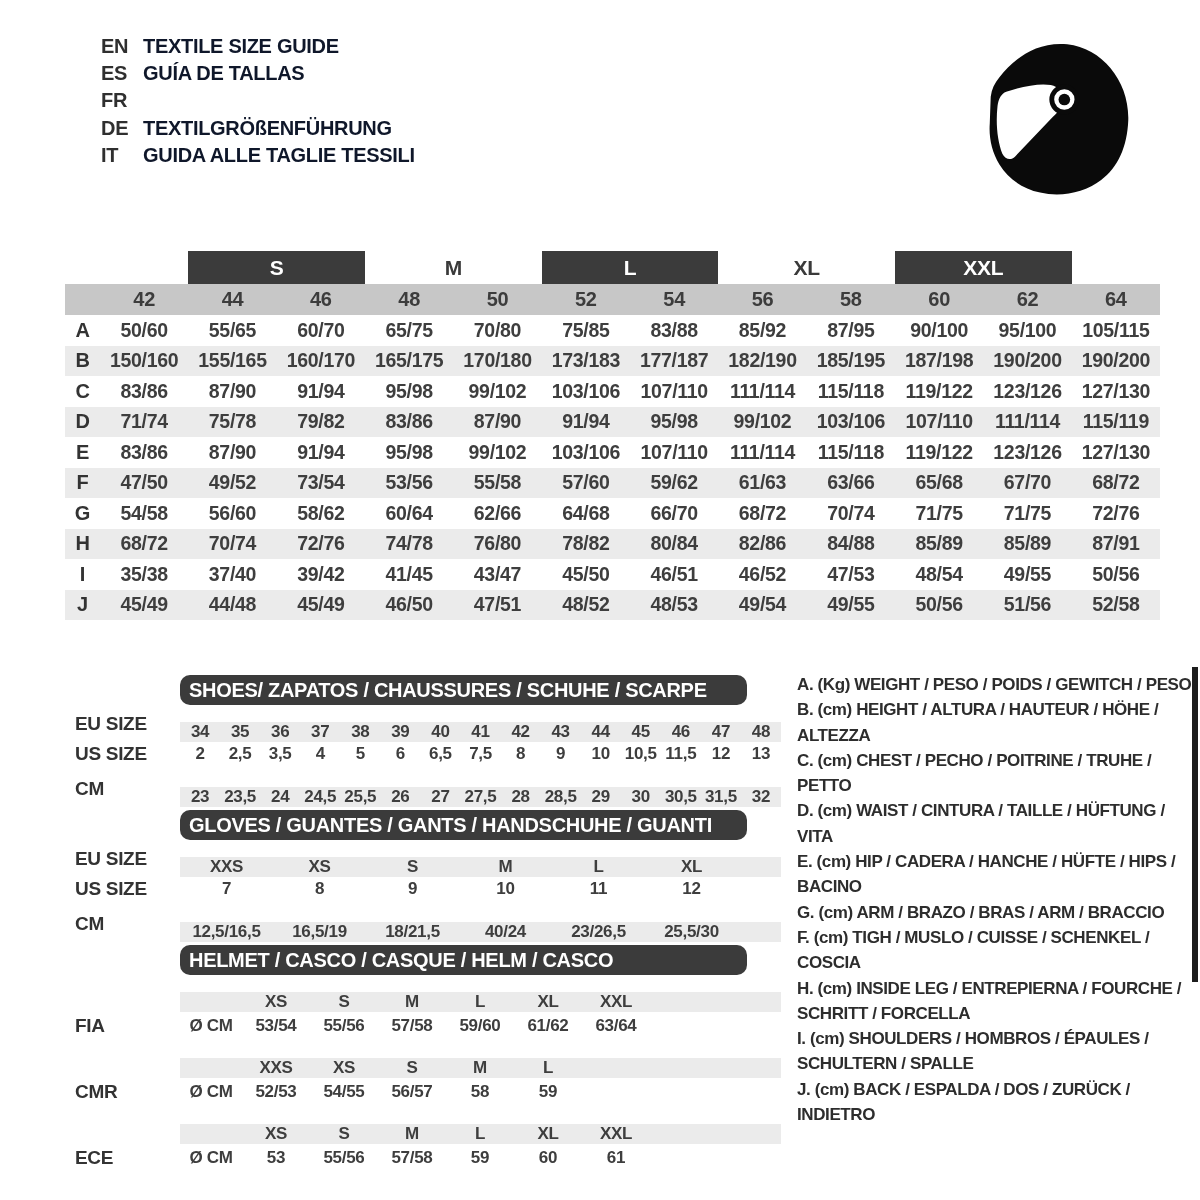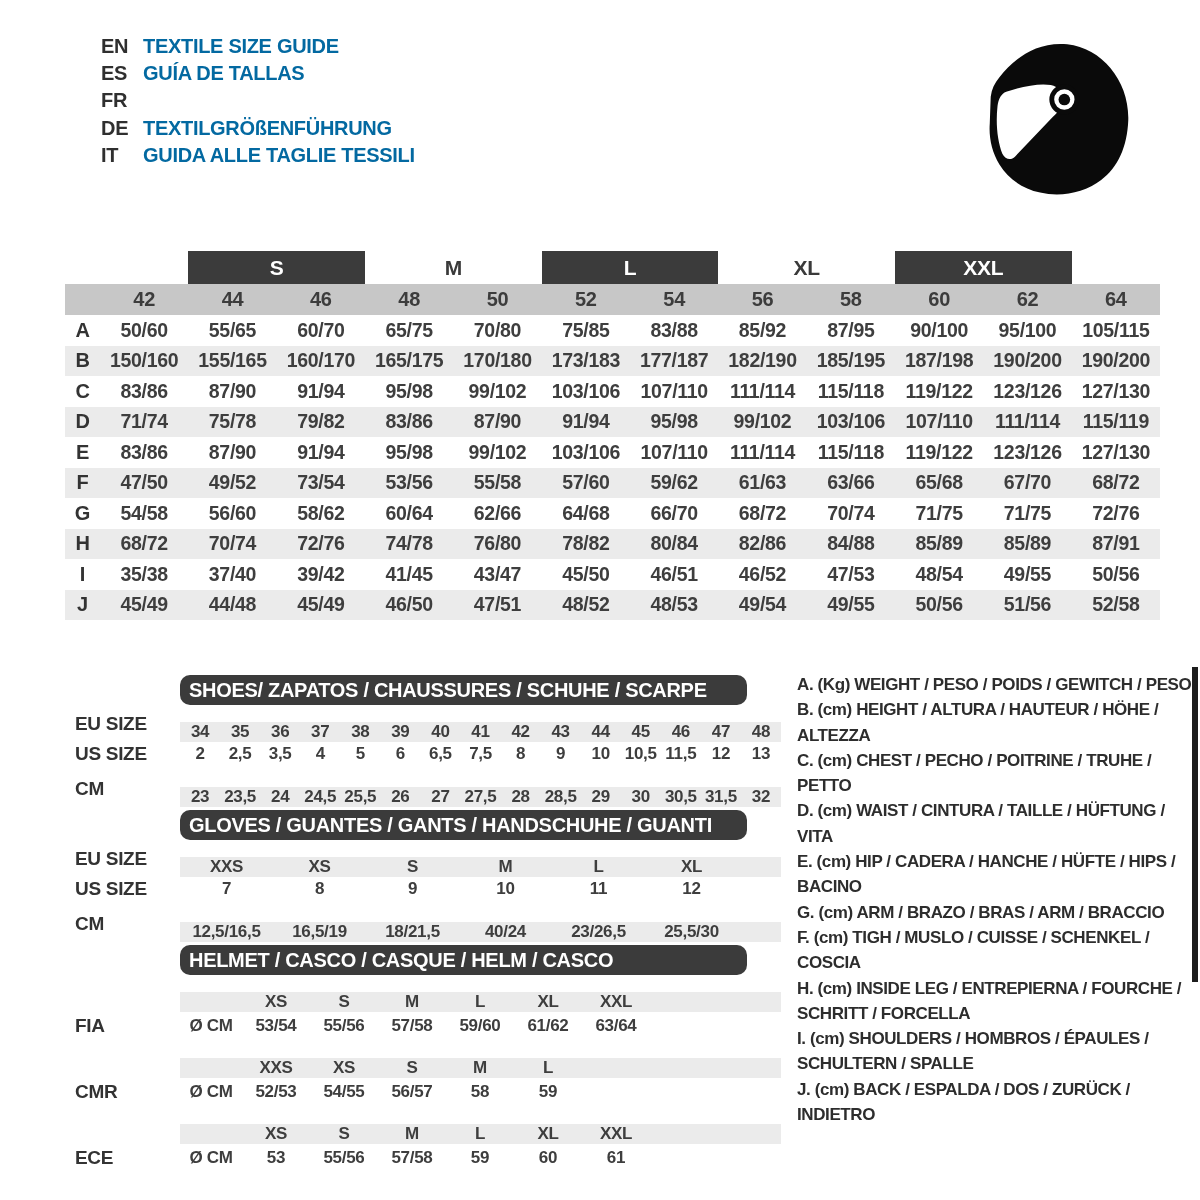--- a/index.html
+++ b/index.html
@@ -3,21 +3,21 @@
 <meta charset="utf-8">
 <style>
   html,body{margin:0;padding:0;background:#fff;}
   .page{position:relative;width:1200px;height:1200px;background:#ffffff;overflow:hidden;
         font-family:"Liberation Sans",sans-serif;font-weight:700;color:#3b3b3b;letter-spacing:-0.3px;}
 
   
   .langs{position:absolute;left:75px;top:33px;margin-left:26px;}
   .lang-row{display:grid;grid-template-columns:42px auto;height:27.2px;align-items:center;}
   .lang-row .code{font-size:20px;color:#2f2f2f;}
-  .lang-row .label{font-size:20px;color:#0369a1;white-space:nowrap;}
+  .lang-row .label{font-size:20px;color:#0f172a;white-space:nowrap;}
 
   
   .helmet-pic{position:absolute;left:982px;top:36px;}
 
   
   .main-table{position:absolute;left:65px;top:251px;width:1095px;}
   .grid13{display:grid;grid-template-columns:35px repeat(12,1fr);}
   .size-header{height:33px;position:relative;}
   .sgroup{display:flex;align-items:center;justify-content:center;font-size:21px;color:#3a3a3a;height:33px;}
   .sgroup.boxed{background:#3b3b3b;color:#ffffff;}

